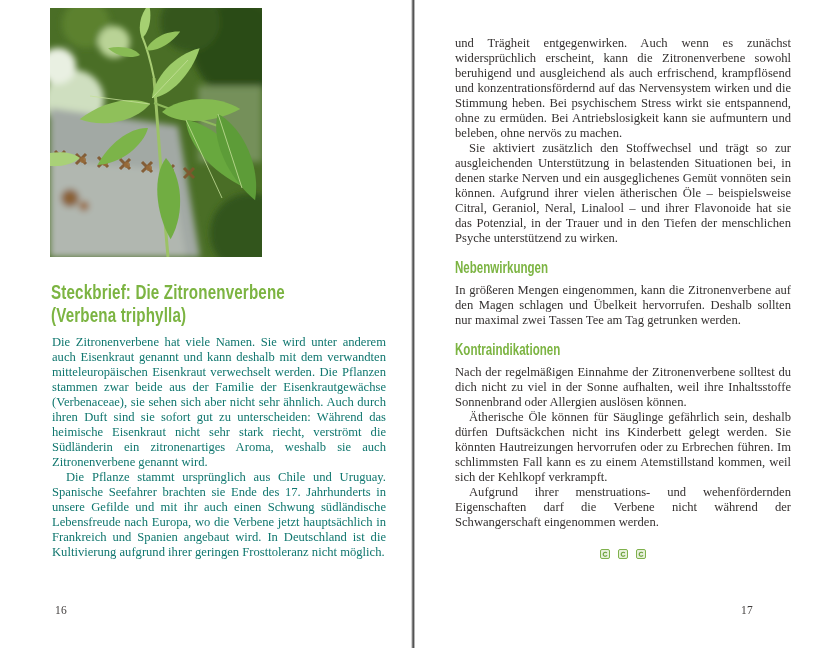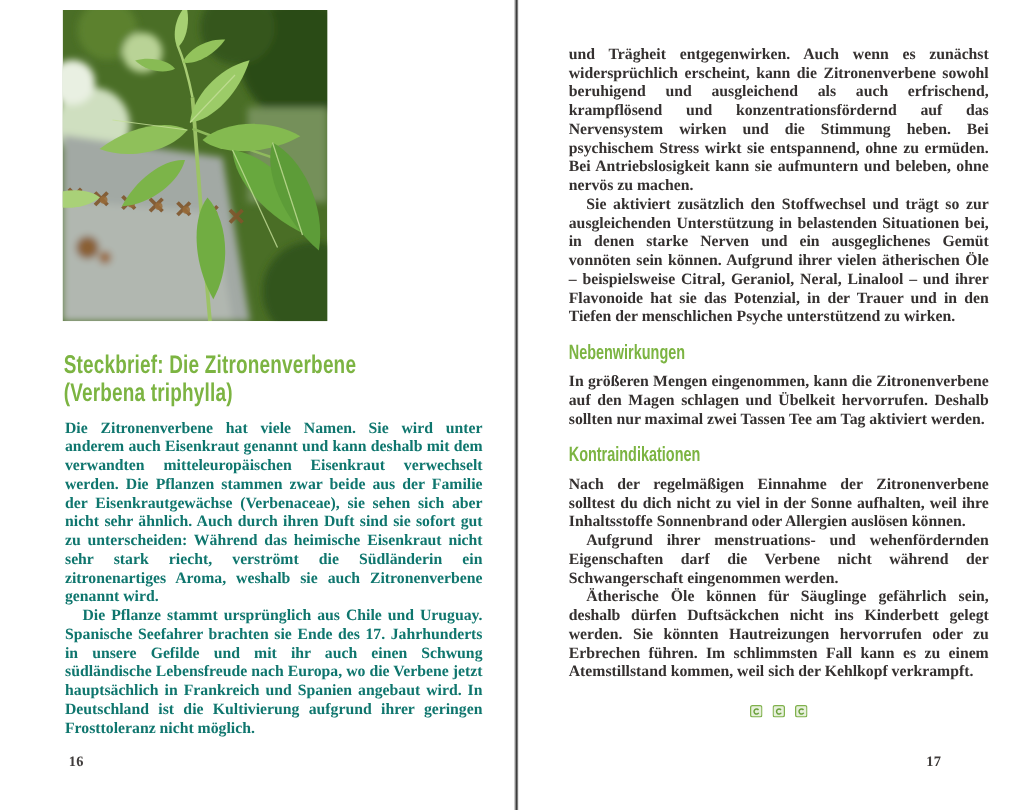--- a/index.html
+++ b/index.html
@@ -23,31 +23,31 @@
     font-size:20.5px; line-height:23px; letter-spacing:0.2px;
     transform:scaleX(0.74); transform-origin:left top; white-space:nowrap;
   }
   .left-title span { display:block; }
   .body-col {
     position:absolute; font-size:12.6px; line-height:15px; color:#353130;
     text-align:justify; hyphens:auto; -webkit-hyphens:auto;
   }
   .left-col  { left:52px;  top:335px; width:334px; }
   .right-col { left:455px; top:36px;  width:336px; }
-  .body-p { margin:0;font-weight:bold; }
+  .body-p { margin:0; }
   .indent { text-indent:14px; }
   .section-heading {
     font-family:"Liberation Sans", sans-serif; font-weight:700;
     font-size:16.5px; line-height:18px; margin:12px 0 7px 0;
     transform:scaleX(0.70); transform-origin:left top; white-space:nowrap;
     text-align:left;
   }
   .accent { color:#7cb442; }
   .pagenum {
-    position:absolute; font-size:11.5px; color:#403d3c; letter-spacing:0.3px;font-weight:bold;
+    position:absolute; font-size:11.5px; color:#403d3c; letter-spacing:0.3px;
   }
   .pagenum-left  { left:55px; top:604px; }
   .pagenum-right { left:741px; top:604px;text-align:right; }
   
   .ornament { text-align:center; margin-top:16px; }
   .ornament svg { display:inline-block; margin:0 2.5px; vertical-align:middle; }
 </style>
 </head>
 <body>
 
@@ -139,26 +139,26 @@
 
   <div class="gutter"></div>
 
   <div>
 
     <div class="body-col right-col" style="color: rgb(53, 49, 48);">
       <p class="body-p">und Trägheit entgegenwirken. Auch wenn es zunächst widersprüchlich erscheint, kann die Zitronenverbene sowohl beruhigend und ausgleichend als auch erfrischend, krampflösend und konzentrationsfördernd auf das Nervensystem wirken und die Stimmung heben. Bei psychischem Stress wirkt sie entspannend, ohne zu ermüden. Bei Antriebslosigkeit kann sie aufmuntern und beleben, ohne nervös zu machen.</p>
       <p class="body-p indent">Sie aktiviert zusätzlich den Stoffwechsel und trägt so zur ausgleichenden Unterstützung in belastenden Situationen bei, in denen starke Nerven und ein ausgeglichenes Gemüt vonnöten sein können. Aufgrund ihrer vielen ätherischen Öle – beispielsweise Citral, Geraniol, Neral, Linalool – und ihrer Flavonoide hat sie das Potenzial, in der Trauer und in den Tiefen der menschlichen Psyche unterstützend zu wirken.</p>
 
       <h2 class="section-heading accent" style="color: rgb(124, 180, 66);">Nebenwirkungen</h2>
-      <p class="body-p">In größeren Mengen eingenommen, kann die Zitronenverbene auf den Magen schlagen und Übelkeit hervorrufen. Deshalb sollten nur maximal zwei Tassen Tee am Tag aktiviert werden.</p>
+      <p class="body-p">In größeren Mengen eingenommen, kann die Zitronenverbene auf den Magen schlagen und Übelkeit hervorrufen. Deshalb sollten nur maximal zwei Tassen Tee am Tag getrunken werden.</p>
 
       <h2 class="section-heading accent" style="color: rgb(124, 180, 66);">Kontraindikationen</h2>
       <p class="body-p">Nach der regelmäßigen Einnahme der Zitronenverbene solltest du dich nicht zu viel in der Sonne aufhalten, weil ihre Inhaltsstoffe Sonnenbrand oder Allergien auslösen können.</p>
+      <p class="body-p indent">Ätherische Öle können für Säuglinge gefährlich sein, deshalb dürfen Duftsäckchen nicht ins Kinderbett gelegt werden. Sie könnten Hautreizungen hervorrufen oder zu Erbrechen führen. Im schlimmsten Fall kann es zu einem Atemstillstand kommen, weil sich der Kehlkopf verkrampft.</p>
       <p class="body-p indent">Aufgrund ihrer menstruations- und wehenfördernden Eigenschaften darf die Verbene nicht während der Schwangerschaft eingenommen werden.</p>
-      <p class="body-p indent">Ätherische Öle können für Säuglinge gefährlich sein, deshalb dürfen Duftsäckchen nicht ins Kinderbett gelegt werden. Sie könnten Hautreizungen hervorrufen oder zu Erbrechen führen. Im schlimmsten Fall kann es zu einem Atemstillstand kommen, weil sich der Kehlkopf verkrampft.</p>
 
       <div class="ornament">
         <svg width="10" height="10" viewBox="0 0 10 10">
           <rect x="0.5" y="0.5" width="9" height="9" rx="1.5" fill="#e7f0db" stroke="#7fb14c"></rect>
           <path d="M6.8,4 a2,2 0 1 0 0.2,2.2" stroke="#6aa03c" stroke-width="1.2" fill="none"></path>
         </svg>
         <svg width="10" height="10" viewBox="0 0 10 10">
           <rect x="0.5" y="0.5" width="9" height="9" rx="1.5" fill="#e7f0db" stroke="#7fb14c"></rect>
           <path d="M6.8,4 a2,2 0 1 0 0.2,2.2" stroke="#6aa03c" stroke-width="1.2" fill="none"></path>
         </svg>

